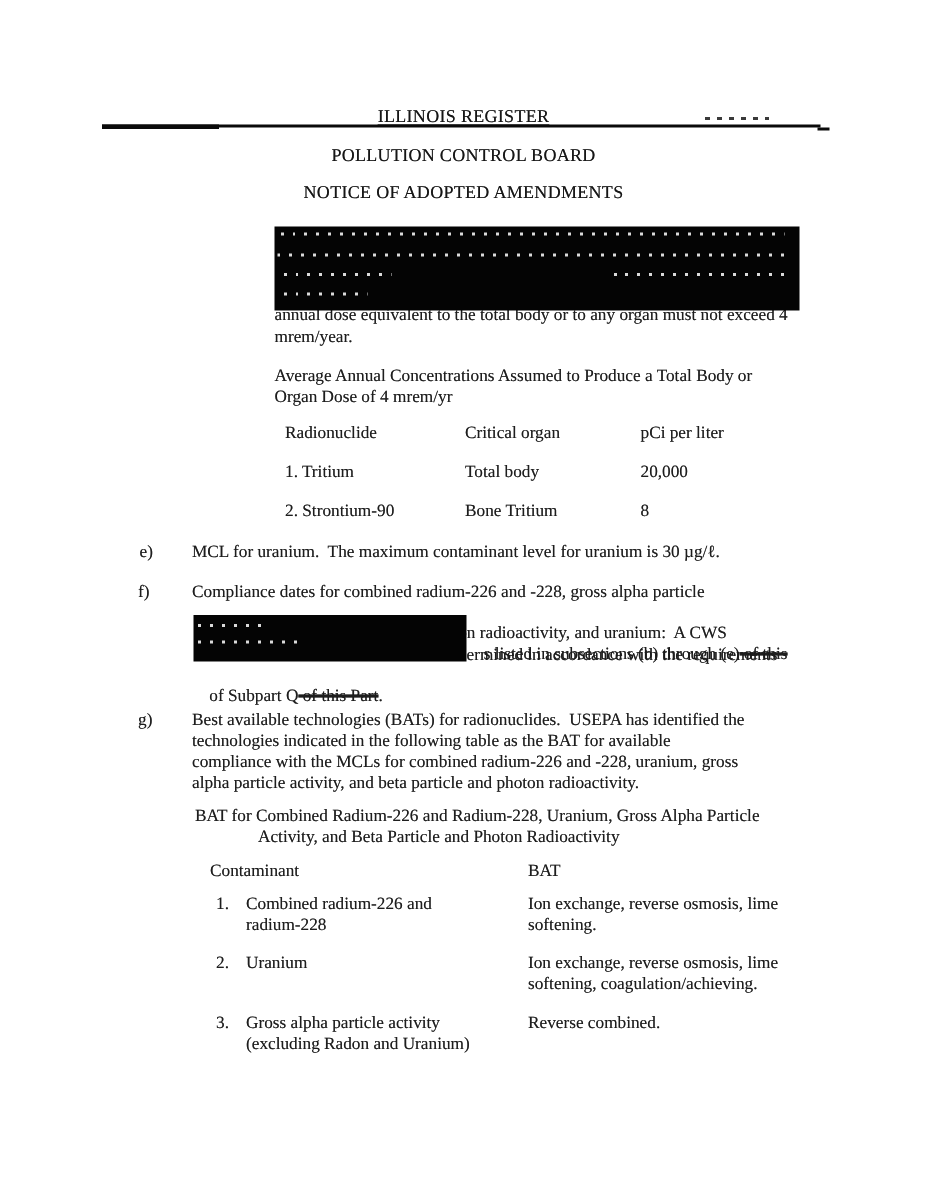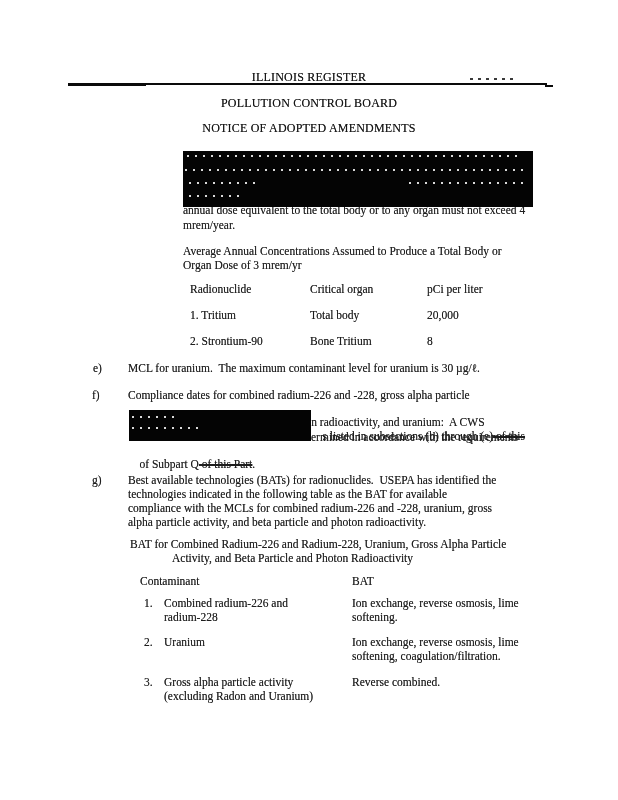--- a/index.html
+++ b/index.html
@@ -57,21 +57,21 @@
     <div class="speck" style="top:18px;left:2px;width:341px;"></div>
     <div class="speck" style="top:31px;left:6px;width:72px;"></div>
     <div class="speck" style="top:31px;left:226px;width:118px;"></div>
     <div class="speck" style="top:44px;left:6px;width:56px;"></div>
   </div>
 
   <div class="txt" style="left:183px;top:204px;z-index:1;text-align:right;">annual dose equivalent to the total body or to any organ must not exceed 4</div>
   <div class="txt" style="left:183px;top:219px;">mrem/year.</div>
 
   <div class="txt" style="left:183px;top:245px;">Average Annual Concentrations Assumed to Produce a Total Body or</div>
-  <div class="txt" style="left:183px;top:259px;">Organ Dose of 3 mrem/yr</div>
+  <div class="txt" style="left:183px;top:259px;">Organ Dose of 4 mrem/yr</div>
 
   <div class="txt" style="left:190px;top:283px;">Radionuclide</div>
   <div class="txt" style="left:310px;top:283px;">Critical organ</div>
   <div class="txt" style="left:427px;top:283px;">pCi per liter</div>
 
   <div>
     <div class="txt" style="left:190px;top:309px;">1. Tritium</div>
     <div class="txt" style="left:310px;top:309px;text-align:right;">Total body</div>
     <div class="txt" style="left:427px;top:309px;">20,000</div>
   </div>
@@ -121,21 +121,21 @@
     <div class="txt" style="left:164px;top:597px;">Combined radium-226 and</div>
     <div class="txt" style="left:164px;top:611px;">radium-228</div>
     <div class="txt" style="left:352px;top:597px;">Ion exchange, reverse osmosis, lime</div>
     <div class="txt" style="left:352px;top:611px;">softening.</div>
   </div>
 
   <div>
     <div class="txt" style="left:144px;top:636px;">2.</div>
     <div class="txt" style="left:164px;top:636px;">Uranium</div>
     <div class="txt" style="left:352px;top:636px;">Ion exchange, reverse osmosis, lime</div>
-    <div class="txt" style="left:352px;top:650px;">softening, coagulation/filtration.</div>
+    <div class="txt" style="left:352px;top:650px;">softening, coagulation/achieving.</div>
   </div>
 
   <div>
     <div class="txt" style="left:144px;top:676px;">3.</div>
     <div class="txt" style="left:164px;top:676px;">Gross alpha particle activity</div>
     <div class="txt" style="left:164px;top:690px;">(excluding Radon and Uranium)</div>
     <div class="txt" style="left:352px;top:676px;">Reverse combined.</div>
   </div>
 
 </div>

